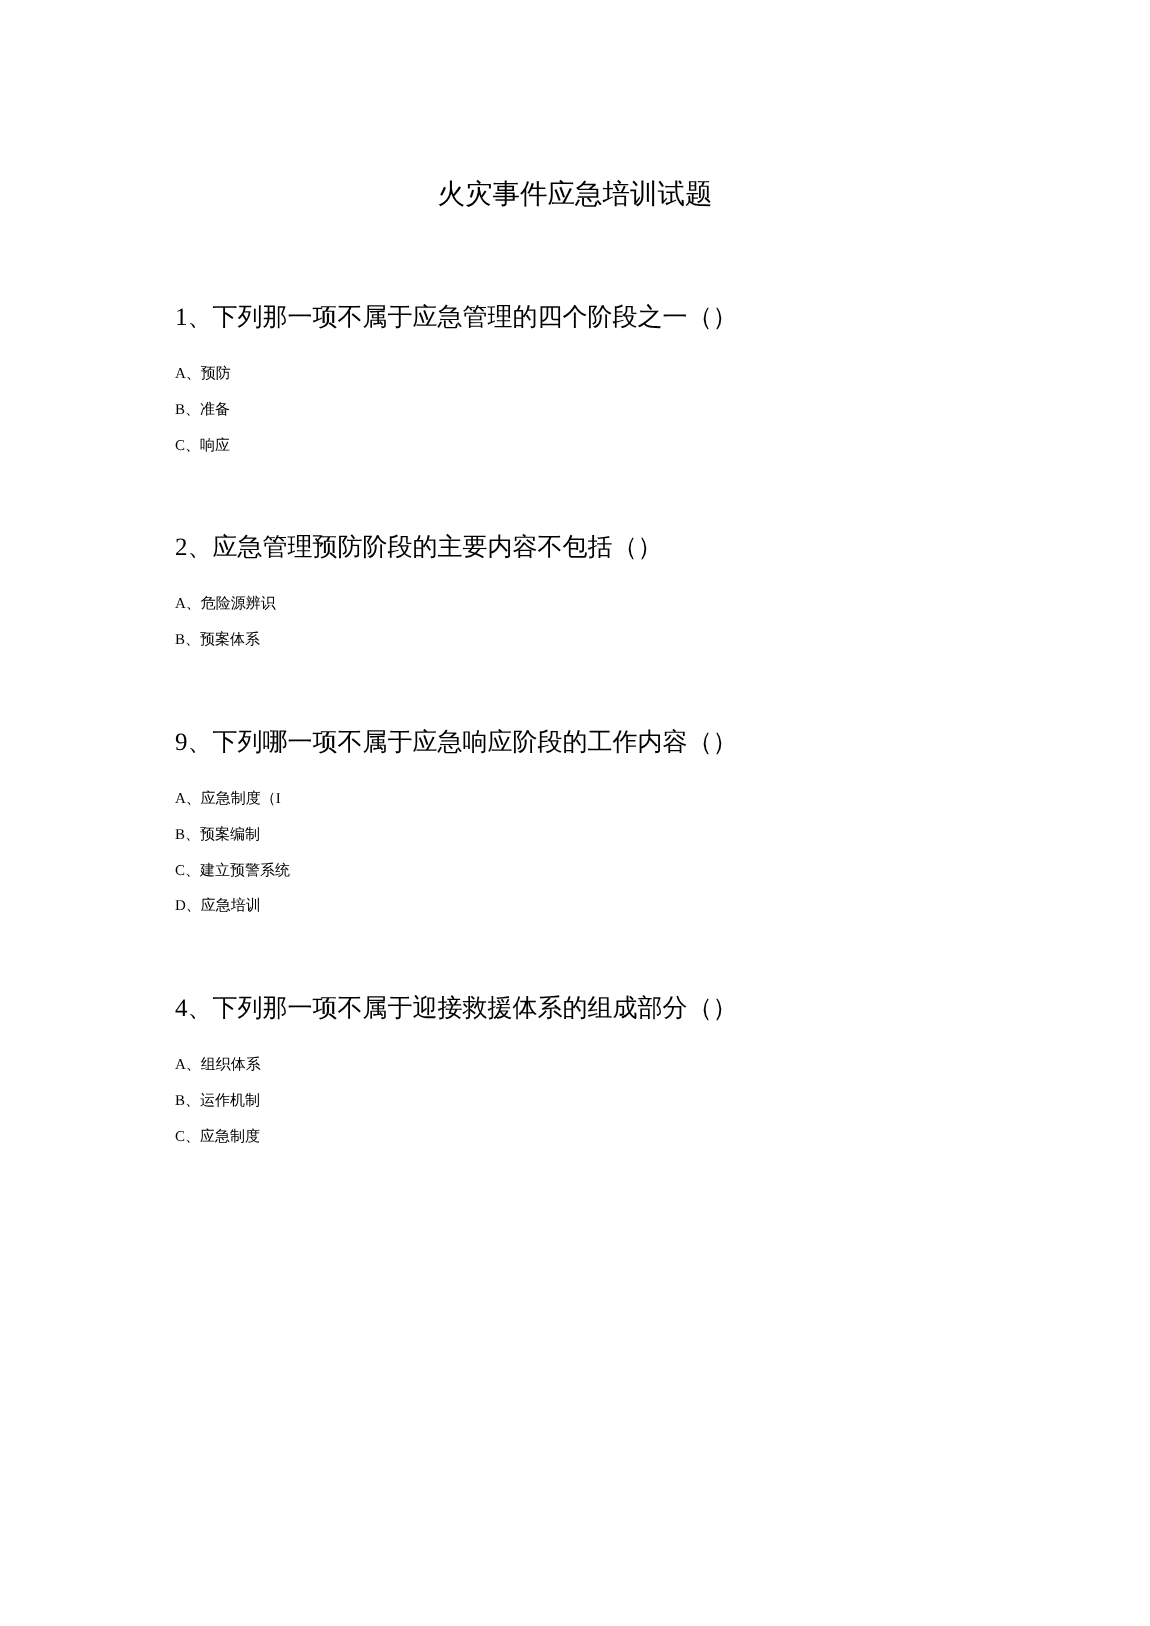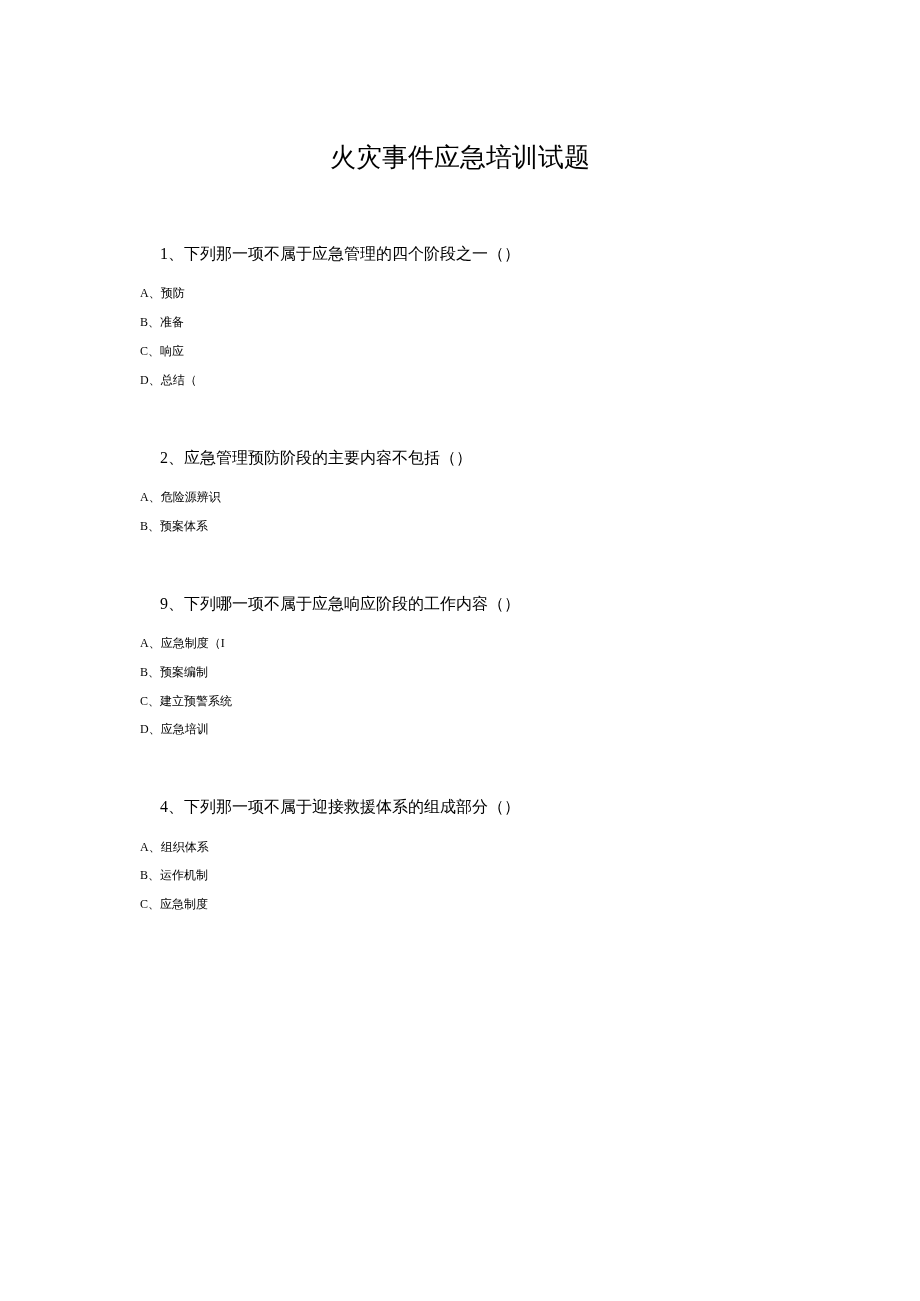--- a/index.html
+++ b/index.html
@@ -10,50 +10,48 @@
     body {
       background: #ffffff;
       width: 920px;
       height: 1301px;
       font-family: "SimSun", "宋体", serif;
       color: #000000;
       padding: 140px 140px 0 140px;
     }
     .title {
       text-align: center;
-      font-size: 26px;
+      font-size: 22px;
       font-weight: normal;
       margin-bottom: 60px;
       font-family: "SimSun", "宋体", serif;
     }
     .question-block {
       margin-bottom: 44px;
     }
     .question-text {
-      font-size: 16px;
+      font-size: 20px;
       line-height: 2.4;
       margin-bottom: 6px;
-      margin-left: 20px;
     }
     .option {
       font-size: 12px;
       line-height: 2.4;
     }
   </style>
 </head>
 <body>
 
 <h1 class="title">火灾事件应急培训试题</h1>
 
 <div class="question-block">
   <div class="question-text">1、下列那一项不属于应急管理的四个阶段之一（）</div>
   <div class="option">A、预防</div>
   <div class="option">B、准备</div>
   <div class="option">C、响应</div>
-  <div class="option">D、总结（</div>
 </div>
 
 <div class="question-block">
   <div class="question-text">2、应急管理预防阶段的主要内容不包括（）</div>
   <div class="option">A、危险源辨识</div>
   <div class="option">B、预案体系</div>
 </div>
 
 <div class="question-block">
   <div class="question-text">9、下列哪一项不属于应急响应阶段的工作内容（）</div>

